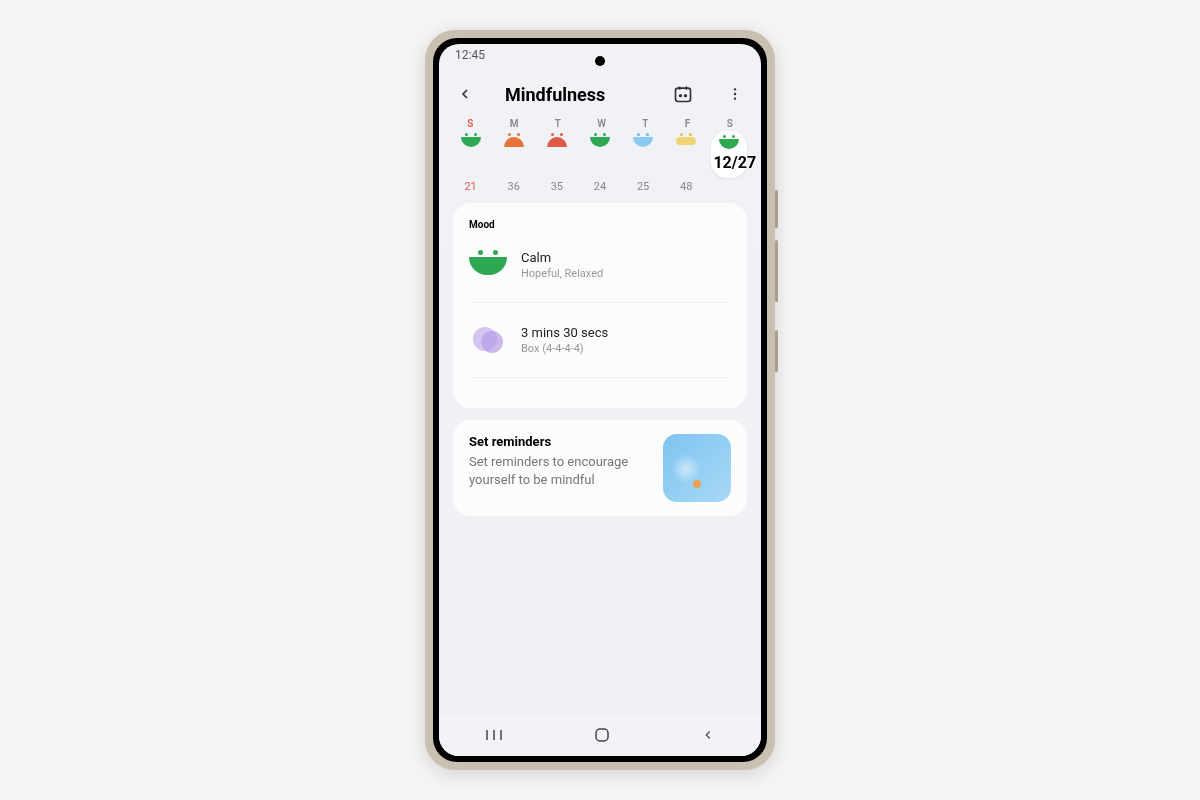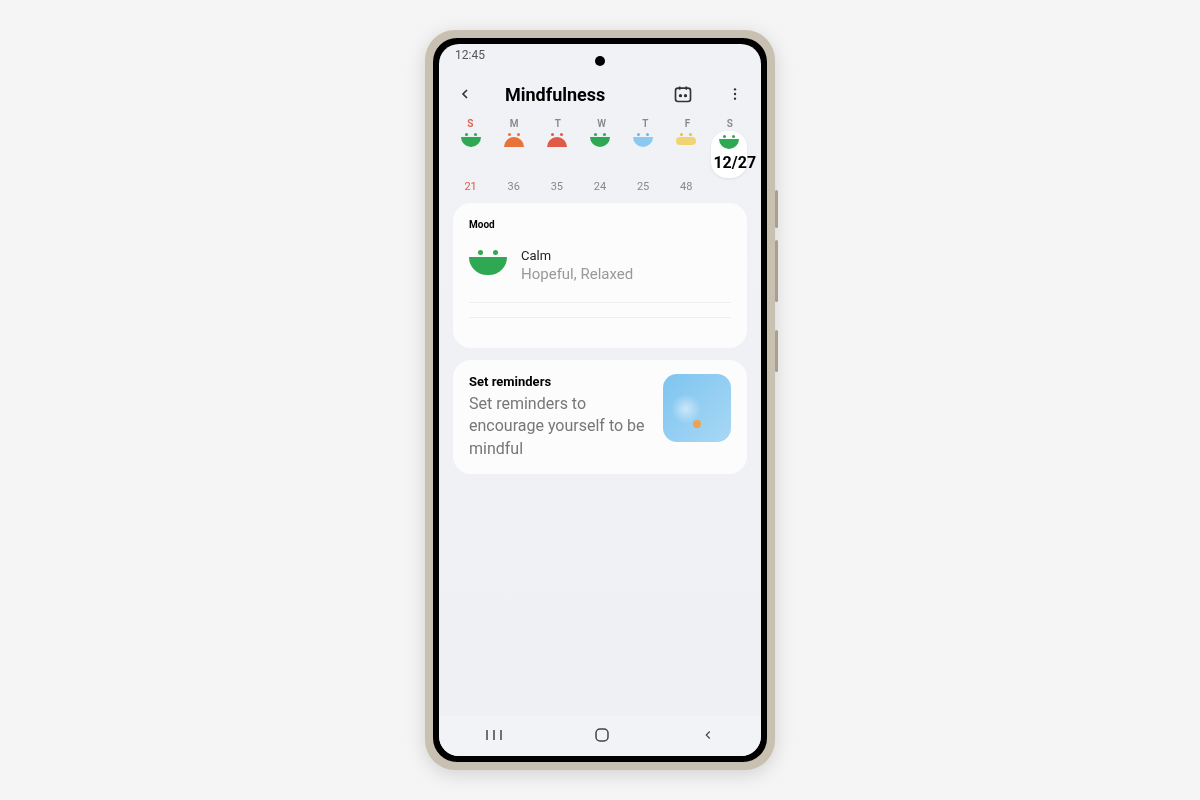--- a/index.html
+++ b/index.html
@@ -119,21 +119,21 @@
     padding: 16px;
     margin-bottom: 12px;
   }
   .section-title { font-size: 10px; font-weight: 700; margin-bottom: 12px; }
   .section-row {
     display: flex; align-items: center; gap: 14px;
     padding: 4px 0;
   }
   .section-icon { width: 38px; height: 38px; display:flex; align-items:center; justify-content:center; }
   .row-text .primary { font-size: 13px; color: #222; }
-  .row-text .secondary { font-size: 15px; color: #999; margin-top: 2px; }
+  .row-text .secondary { font-size: 11px; color: #999; margin-top: 2px; }
   .divider { height: 1px; background: #eee; margin: 14px 0; }
 
   .mood-face {
     width: 40px; height: 30px; position: relative;
   }
   .mood-face .eyes { display:flex; gap:10px; justify-content:center; margin-bottom:2px;}
   .mood-face .eye { width:5px; height:5px; border-radius:50%; background:#2ea853;}
   .mood-face .smile { width:38px; height:18px; border-radius:0 0 38px 38px; background:#2ea853;}
 
   .breath-icon {
@@ -147,21 +147,21 @@
   .med-icon .s2 { position:absolute; bottom:8px; left:8px; width:20px; height:12px; border-radius:50%; background:#5db894;}
   .med-icon .s3 { position:absolute; bottom:16px; left:13px; width:10px; height:10px; border-radius:50%; background:#4aa883;}
 
   .reminder-card {
     background: #fcfcfc; border-radius: 18px;
     padding: 14px 16px;
     display:flex; gap:18px; align-items:flex-start;
   }
   .reminder-text { flex:1; }
   .reminder-text .t { font-size:13px; font-weight:700; margin-bottom:4px;}
-  .reminder-text .s { font-size:16px; color:#777; line-height:1.4;}
+  .reminder-text .s { font-size:13px; color:#777; line-height:1.4;}
   .reminder-img {
     width:68px; height:68px; border-radius:14px;
     background: linear-gradient(135deg, #7ec4f0 0%, #a8d8f5 100%);
     position:relative; overflow:hidden;
   }
   .reminder-img::before {
     content:""; position:absolute; width:30px; height:30px; border-radius:50%;
     background: radial-gradient(circle, #fff8 0%, #fff0 70%);
     left:8px; top:20px;
   }
@@ -326,20 +326,32 @@
                 </div>
             </div>
             <div class="row-text">
               <div class="primary">Calm</div>
               <div class="secondary">Hopeful, Relaxed</div>
             </div>
           </div>
 
           <div class="divider"></div>
 
+          <div class="section-row">
+            <div class="section-icon">
+              <div class="breath-icon">
+                  <div class="c1"></div>
+                  <div class="c2"></div>
+                </div>
+            </div>
+            <div class="row-text">
+              <div class="primary">3 mins 30 secs</div>
+              <div class="secondary">Box (4-4-4-4)</div>
+            </div>
+          </div>
 
           <div class="divider"></div>
 
         </div>
 
         <div class="reminder-card">
           <div class="reminder-text">
             <div class="t">Set reminders</div>
             <div class="s">Set reminders to encourage yourself to be mindful</div>
           </div>

